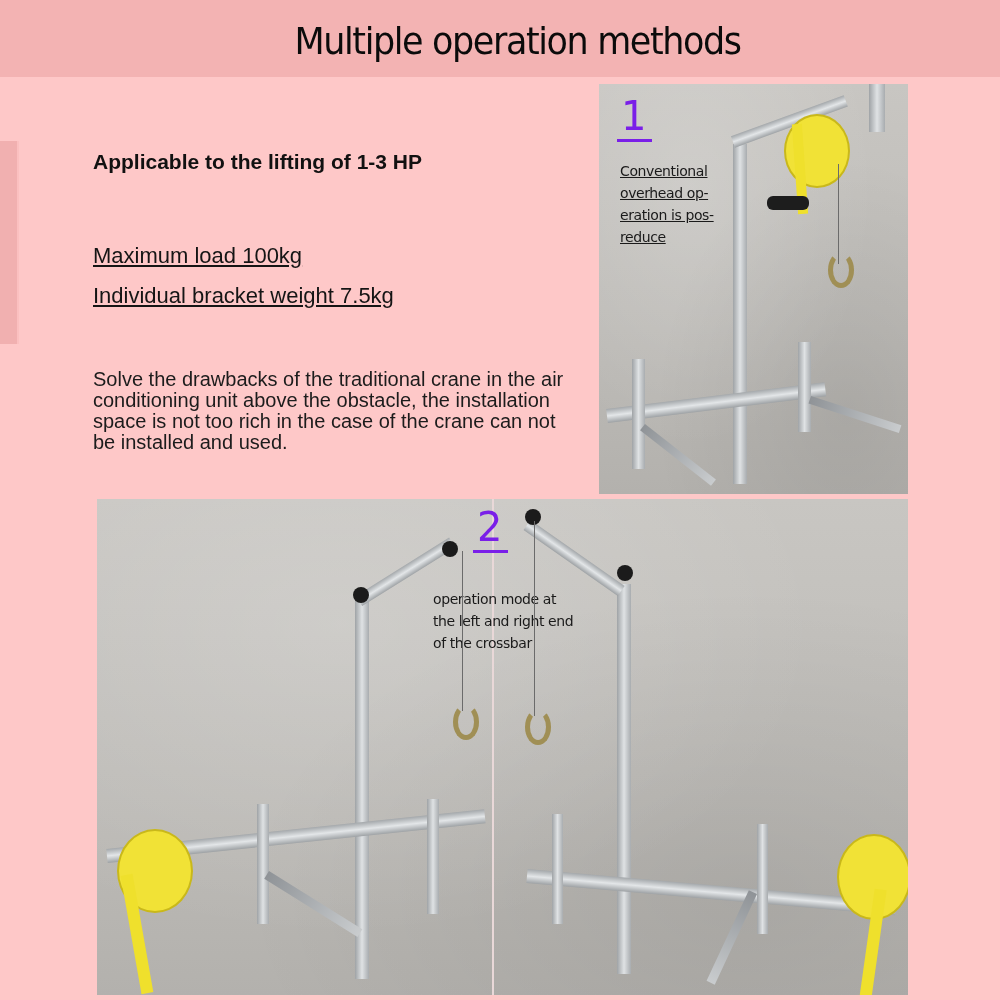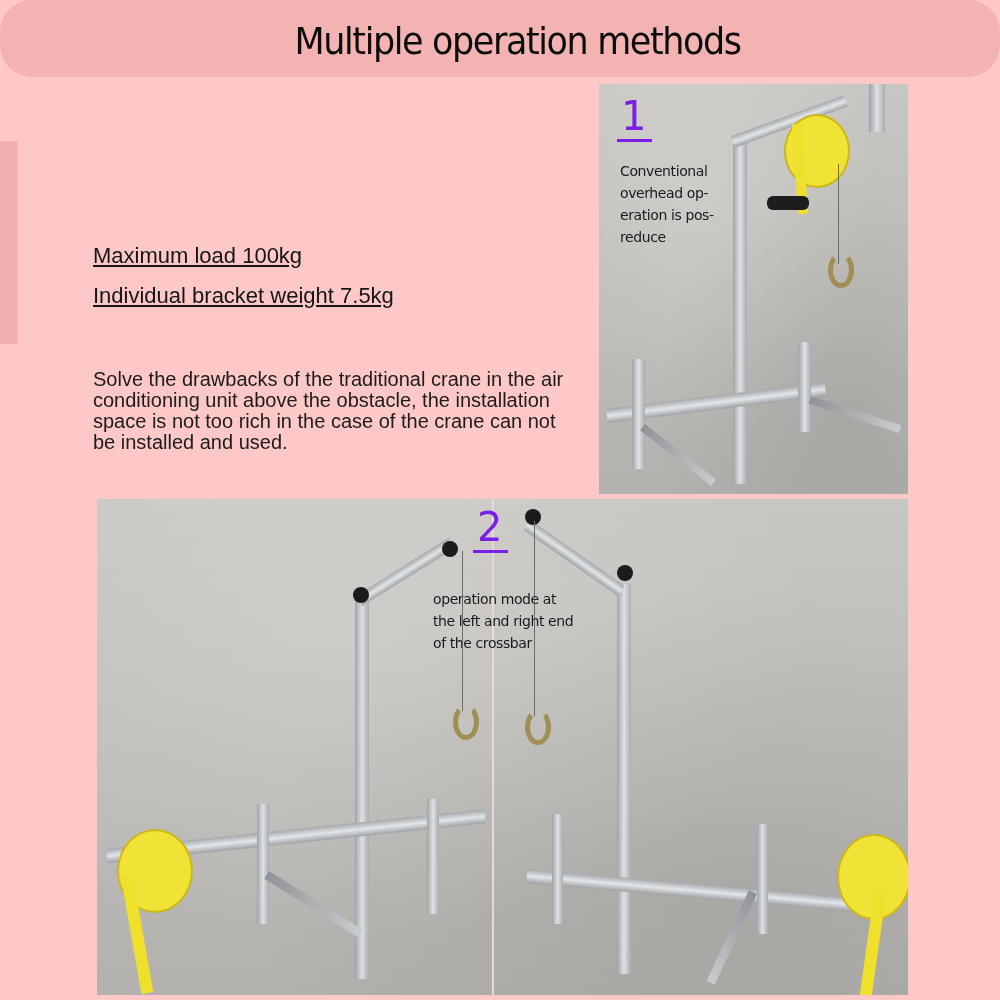--- a/index.html
+++ b/index.html
@@ -4,21 +4,21 @@
 <style>
   html, body { margin: 0; padding: 0; }
   body {
     width: 1000px; height: 1000px; position: relative; overflow: hidden;
     background: #fec8c8;
     font-family: "Liberation Sans", sans-serif;
   }
   .header {
     position: absolute; left: 0; top: 0; width: 1000px; height: 77px;
     background: #f3b3b3;
-    display: flex; align-items: center; justify-content: center; border-radius: 32px;
+    display: flex; align-items: center; justify-content: center;
   }
   .header h1 {
     margin: 0; font-family: "DejaVu Sans", sans-serif; font-weight: normal;
     font-size: 38px; color: #0b0b0b; letter-spacing: -1.5px;
     transform: scaleX(0.92);
     position: relative; left: 18px; top: 2px;
   }
   .side-tab {
     position: absolute; left: 0; top: 141px; width: 17px; height: 203px;
     background: #f1b0b0;
@@ -74,34 +74,35 @@
 </head>
 <body>
 
 <div class="header">
   <h1>Multiple operation methods</h1>
 </div>
 
 <div class="side-tab"></div>
 
 <div class="heading">
+  <div>Applicable to the lifting of 1-3 HP</div>
 </div>
 
 <div class="specs">
   <div>Maximum load 100kg</div>
   <div>Individual bracket weight 7.5kg</div>
 </div>
 
 <div class="desc">
   <p>Solve the drawbacks of the traditional crane in the air conditioning unit above the obstacle, the installation space is not too rich in the case of the crane can not be installed and used.</p>
 </div>
 
 <div class="photo photo1">
   <div class="step-num" style="left:22px; top:12px;">1</div>
-  <div class="caption" style="left:21px; top:76px;">
+  <div class="caption" style="left:21px; top:76px;text-decoration:underline;">
     <div>Conventional</div>
     <div>overhead op-</div>
     <div>eration is pos-</div>
     <div>reduce</div>
   </div>
 
   <div class="bar" style="left:134px; top:60px; width:14px; height:340px;"></div>
   <div class="hbar" style="left:134px; top:52px; width:120px; height:12px; transform:rotate(-20deg); transform-origin:left center;"></div>
   <div class="bar" style="left:270px; top:0; width:16px; height:48px;"></div>
   <div class="winch" style="left:185px; top:30px; width:62px; height:70px;"></div>

